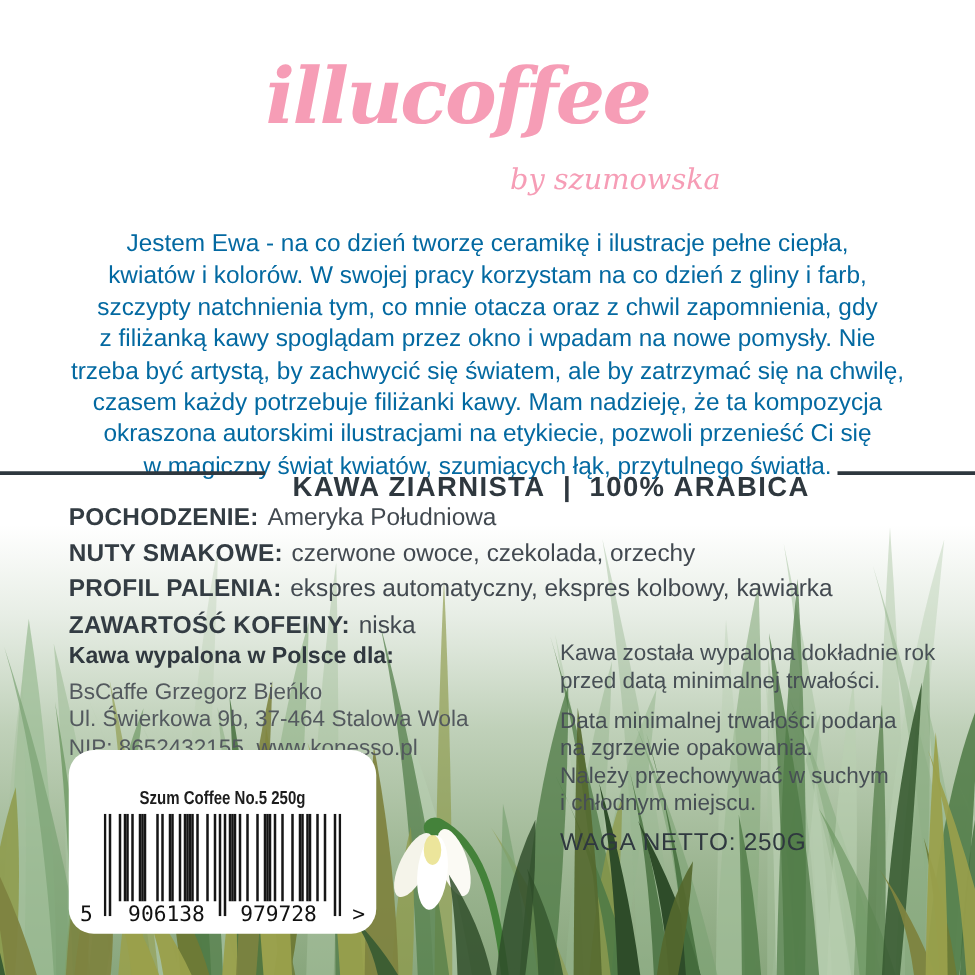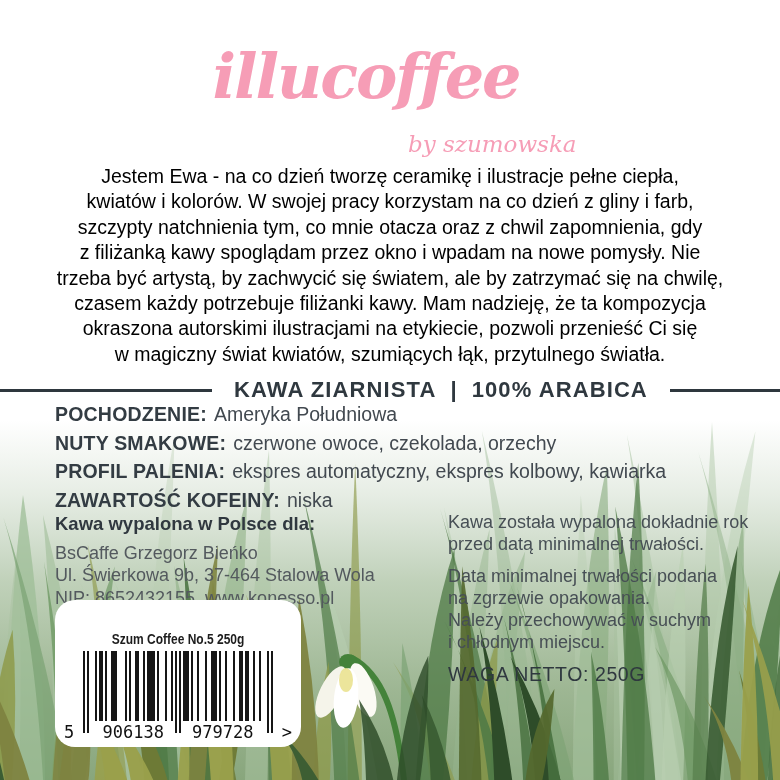--- a/index.html
+++ b/index.html
@@ -12,25 +12,25 @@
   
   .logo-main{position:absolute;top:40px;left:0;width:780px;text-align:center;
              transform:translateX(-24px);
              font-family:"DejaVu Serif",serif;font-style:italic;font-weight:bold;
              font-size:62px;letter-spacing:-2px;color:var(--pink,#f69db6);z-index:2;}
   .logo-sub{position:absolute;top:131px;left:408px;
             font-family:"DejaVu Serif",serif;font-style:italic;
             font-size:23px;color:var(--pink,#f69db6);z-index:2;}
 
   
-  .intro{position:absolute;top:164px;left:35px;right:35px;text-align:center;z-index:2;
-         font-size:19.5px;line-height:25.4px;color:#000000;}
-
-  
-  .section-header{position:absolute;top:377px;left:0;right:0;display:flex;align-items:center;z-index:2;}
+  .intro{position:absolute;top:183px;left:35px;right:35px;text-align:center;z-index:2;
+         font-size:19.5px;line-height:25.4px;color:#0369a1;}
+
+  
+  .section-header{position:absolute;top:377px;left:0;right:0;display:flex;z-index:2;}
   .rule{height:3px;background:#2e373e;}
   .rule-left{width:212px;margin-right:22px;flex:0 0 auto;}
   .rule-right{flex:1;margin-left:22px;}
   .header-text{display:flex;align-items:center;gap:14px;white-space:nowrap;
                font-weight:bold;font-size:22px;letter-spacing:1.1px;color:var(--ink,#2f383f);}
 
   
   .attrs{position:absolute;top:403px;left:55px;z-index:2;}
   .attr-row{height:28.6px;font-size:19.5px;color:#424950;white-space:nowrap;}
   .attr-label{font-weight:bold;color:#333c43;letter-spacing:0.2px;margin-right:7px;}

